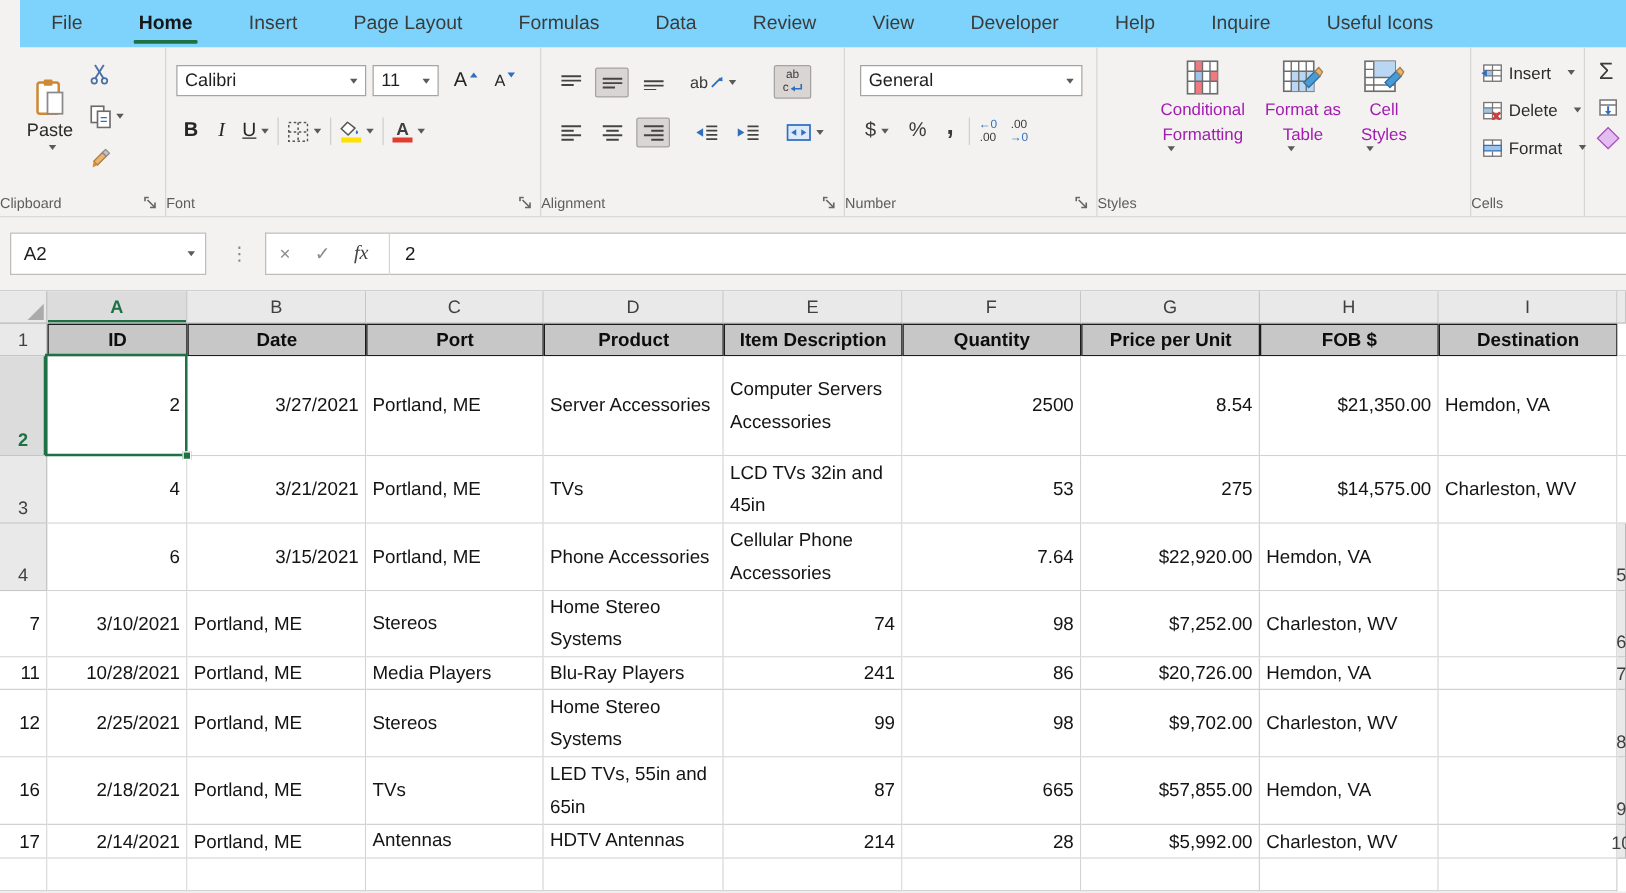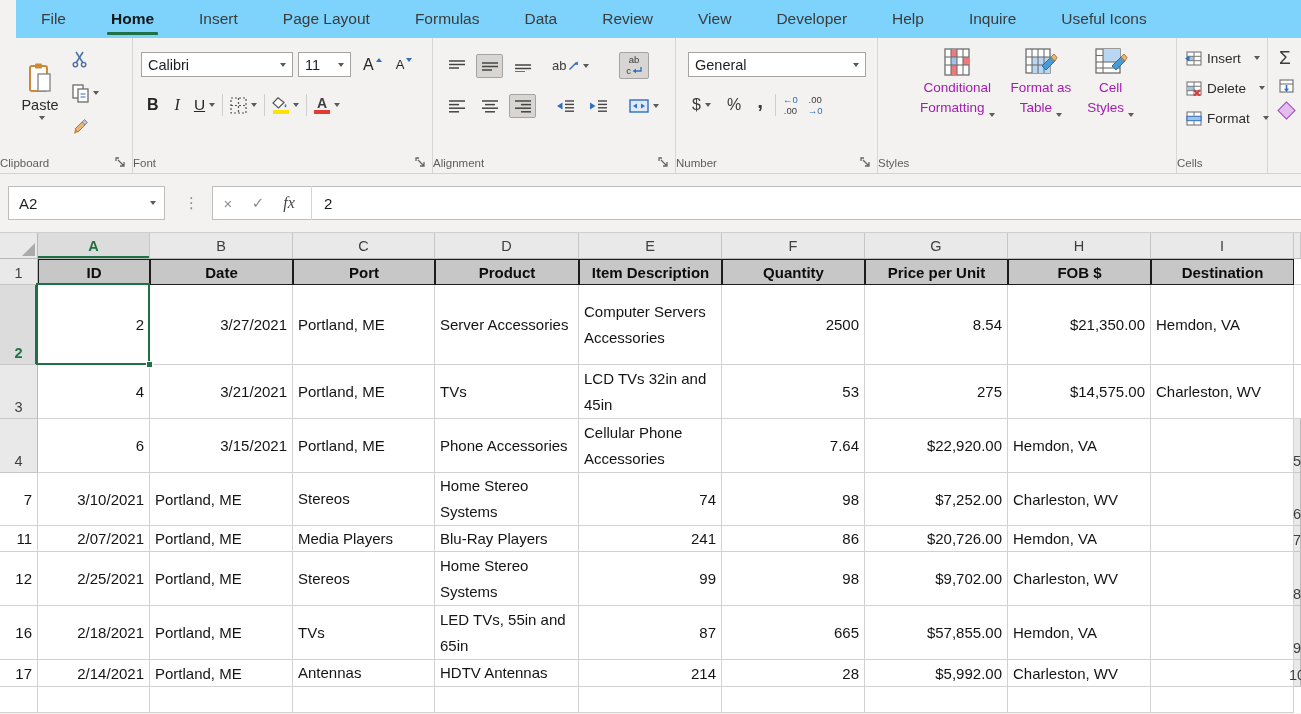--- a/index.html
+++ b/index.html
@@ -53,21 +53,21 @@
   .c-dn { border-left:3.5px solid transparent; border-right:3.5px solid transparent; border-top:4px solid #2f6fbe; }
   
   .numglyph { font-size:16px; color:#3a3a3a; }
   .comma { font-size:21px; font-weight:700; color:#3a3a3a; line-height:10px; margin-top:-8px; }
   .decbtn { display:flex; flex-direction:column; align-items:center; line-height:1;
     font-size:9.5px; color:#3a3a3a; gap:1px; }
   .decbtn .arr { color:#2f6fbe; }
   
   .style-btn { display:flex; flex-direction:column; align-items:center; font-size:13.5px;
     color:#a21caf; line-height:1.45; padding-top:2px; }
-  .style-btn .l2 { display:flex; align-items:flex-end; }
+  .style-btn .l2 { display:flex; align-items:flex-start;flex-direction:column; }
   
   .cells-col { position:absolute; top:10px; left:8px; display:flex; flex-direction:column; gap:10px; }
   .cells-row { display:flex; align-items:center; gap:5px; font-size:13.5px; color:#2b2b2b; height:20px; }
   .cells-row .cv { margin-left:8px; }
   
   .edit-col { position:absolute; top:10px; left:11px; display:flex; flex-direction:column; gap:11px; }
   .sigma { font-size:19px; color:#3a3a3a; line-height:20px; }
   .clear-diamond { width:13px; height:13px; border:1.5px solid #a34fb8; background:#e4bdf0;
     transform:rotate(45deg); margin-left:1px; }
   
@@ -638,21 +638,21 @@
       <div class="dc al">Portland, ME</div>
       <div class="dc al wrap">Stereos</div>
       <div class="dc al wrap">Home Stereo Systems</div>
       <div class="dc ar">74</div>
       <div class="dc ar">98</div>
       <div class="dc ar">$7,252.00</div>
       <div class="dc al">Charleston, WV</div>
       <div class="dc"></div>
       <div class="rh">6</div>
       <div class="dc ar">11</div>
-      <div class="dc ar">2/07/2021</div>
+      <div class="dc ar">10/28/2021</div>
       <div class="dc al">Portland, ME</div>
       <div class="dc al wrap">Media Players</div>
       <div class="dc al wrap">Blu-Ray Players</div>
       <div class="dc ar">241</div>
       <div class="dc ar">86</div>
       <div class="dc ar">$20,726.00</div>
       <div class="dc al">Hemdon, VA</div>
       <div class="dc"></div>
       <div class="rh">7</div>
       <div class="dc ar">12</div>

